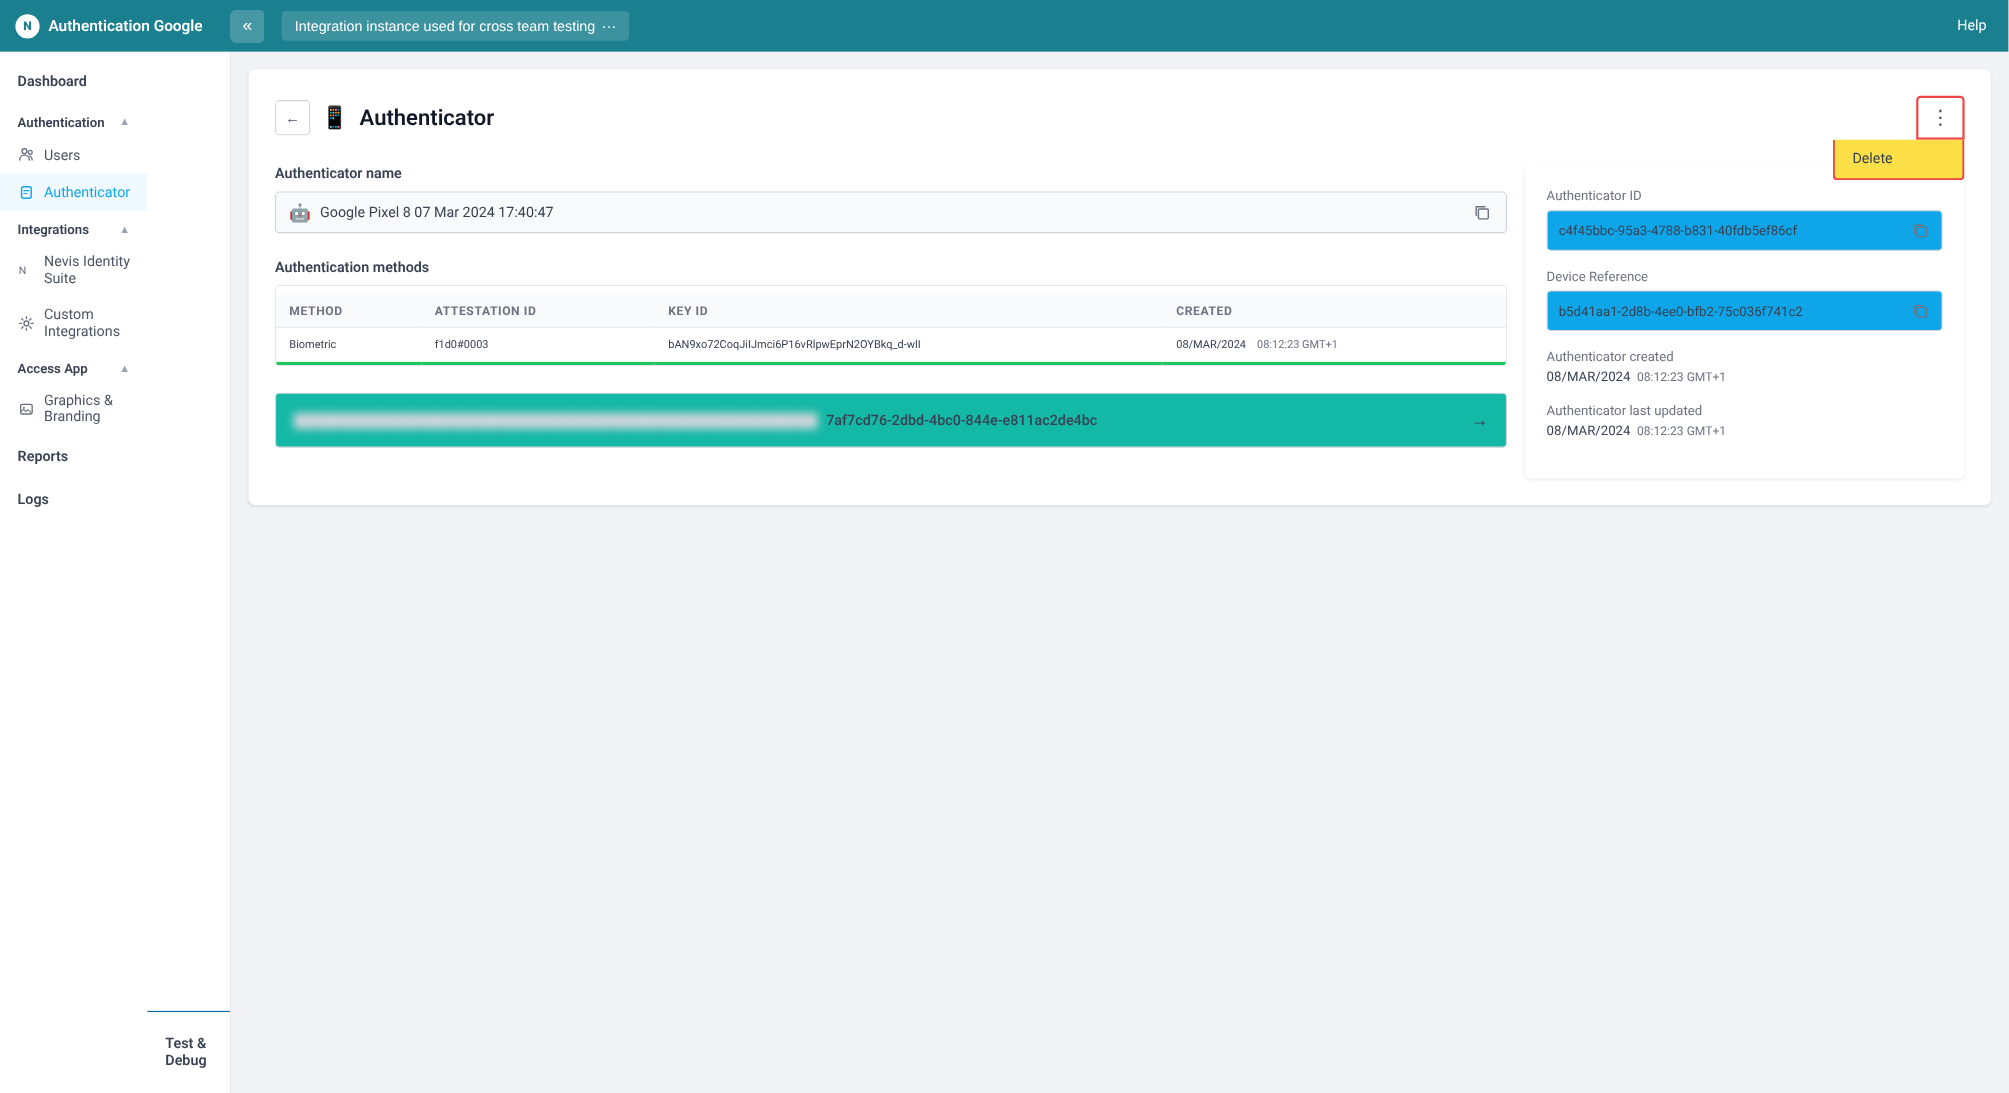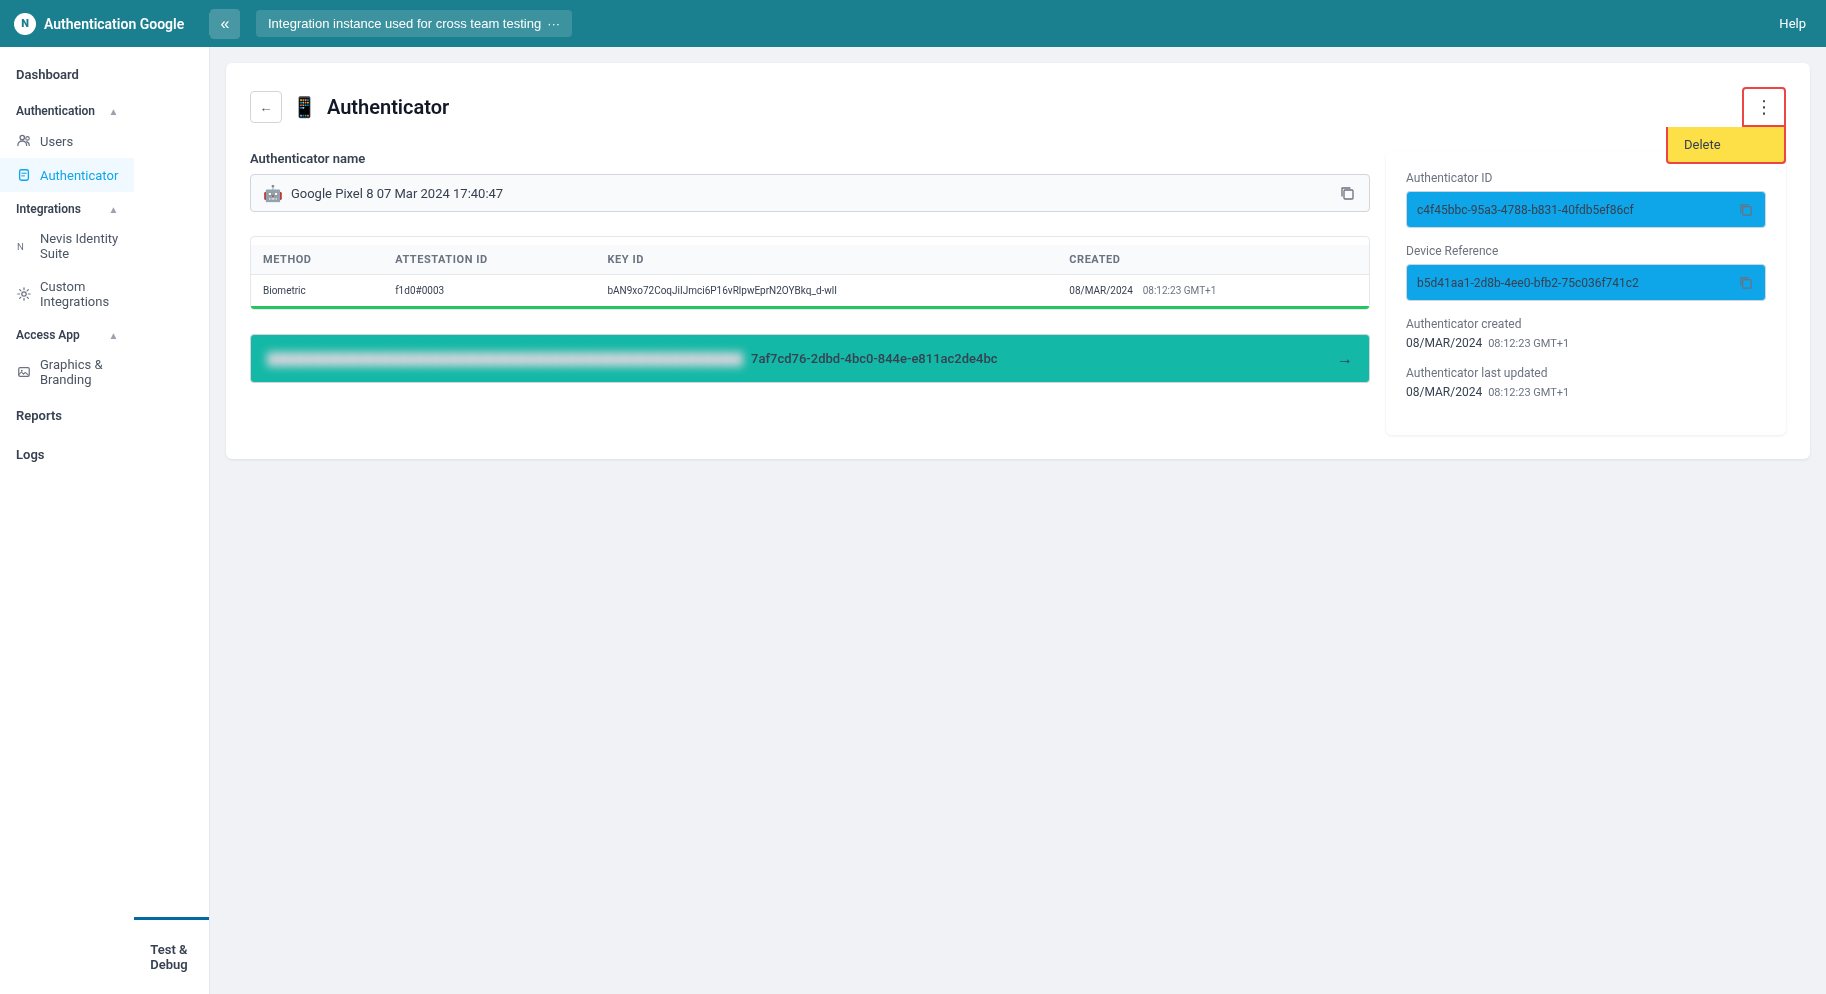--- a/index.html
+++ b/index.html
@@ -38,21 +38,21 @@
     .sidebar-section { padding: 8px 0; }
     .sidebar-group-header {
       display: flex; align-items: center; justify-content: space-between; padding: 10px 16px 6px; font-size: 12px; font-weight: 600; color: #374151; text-transform: none; cursor: pointer;
     }
     .sidebar-item {
       display: flex; align-items: center; gap: 8px; padding: 9px 16px; cursor: pointer; color: #4b5563; font-size: 13px;
     }
     .sidebar-item.active { color: #0ea5e9; background: #f0f9ff; }
     .sidebar-item-icon { width: 16px; height: 16px; display: flex; align-items: center; justify-content: center; flex-shrink: 0; }
     .sidebar-top-link { padding: 12px 16px; font-size: 13px; font-weight: 600; color: #374151; cursor: pointer; }
-    .sidebar-bottom { margin-top: auto; border-top: 3px solid #0369a1; padding: 10px 0; }
+    .sidebar-bottom { margin-top: auto; border-top: 1px solid #0369a1; padding: 10px 0; }
     .chevron-icon { font-size: 10px; color: #9ca3af; }
 
     
     .content { flex: 1; overflow-y: auto; background: #f0f2f5; padding: 16px; }
 
     
     .card { background: white; border-radius: 6px; box-shadow: 0 1px 3px rgba(0,0,0,0.08); padding: 24px; }
 
     
     .page-header {
@@ -246,20 +246,21 @@
               <button class="copy-btn">
                 <svg width="16" height="16" viewBox="0 0 16 16" fill="none">
                     <rect x="5" y="5" width="9" height="9" rx="1" stroke="#6b7280" stroke-width="1.3"></rect>
                     <path d="M3 11V3h8" stroke="#6b7280" stroke-width="1.3" stroke-linecap="round" stroke-linejoin="round"></path>
                   </svg>
               </button>
             </div>
           </div>
 
           <div class="form-section">
+            <div class="table-section-label">Authentication methods</div>
             <div class="section-border">
               <table class="auth-table">
                 <thead>
                   <tr>
                     <th>METHOD</th>
                     <th>ATTESTATION ID</th>
                     <th>KEY ID</th>
                     <th>CREATED</th>
                   </tr>
                 </thead>

